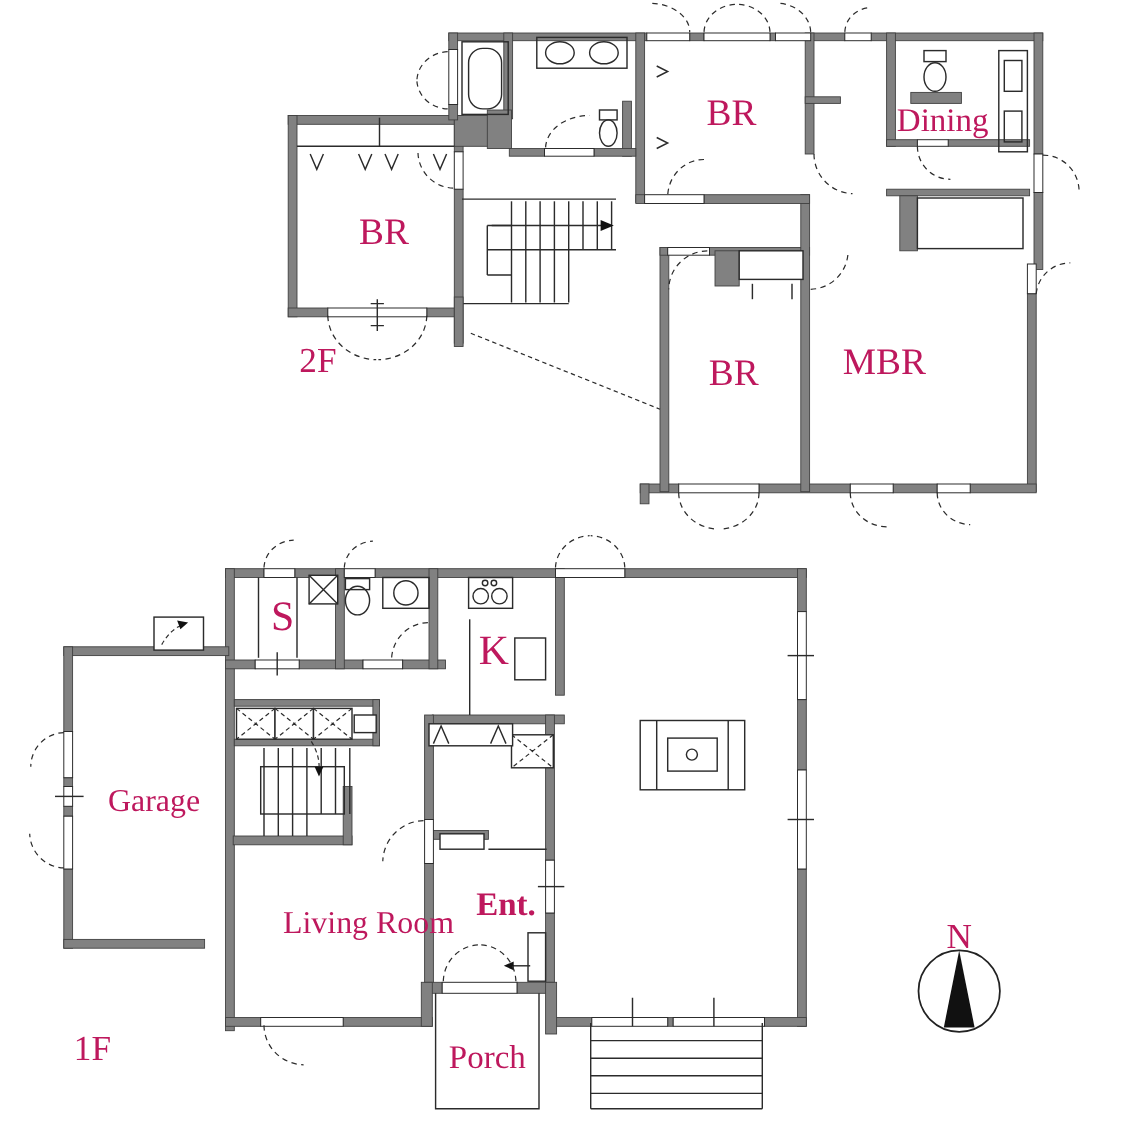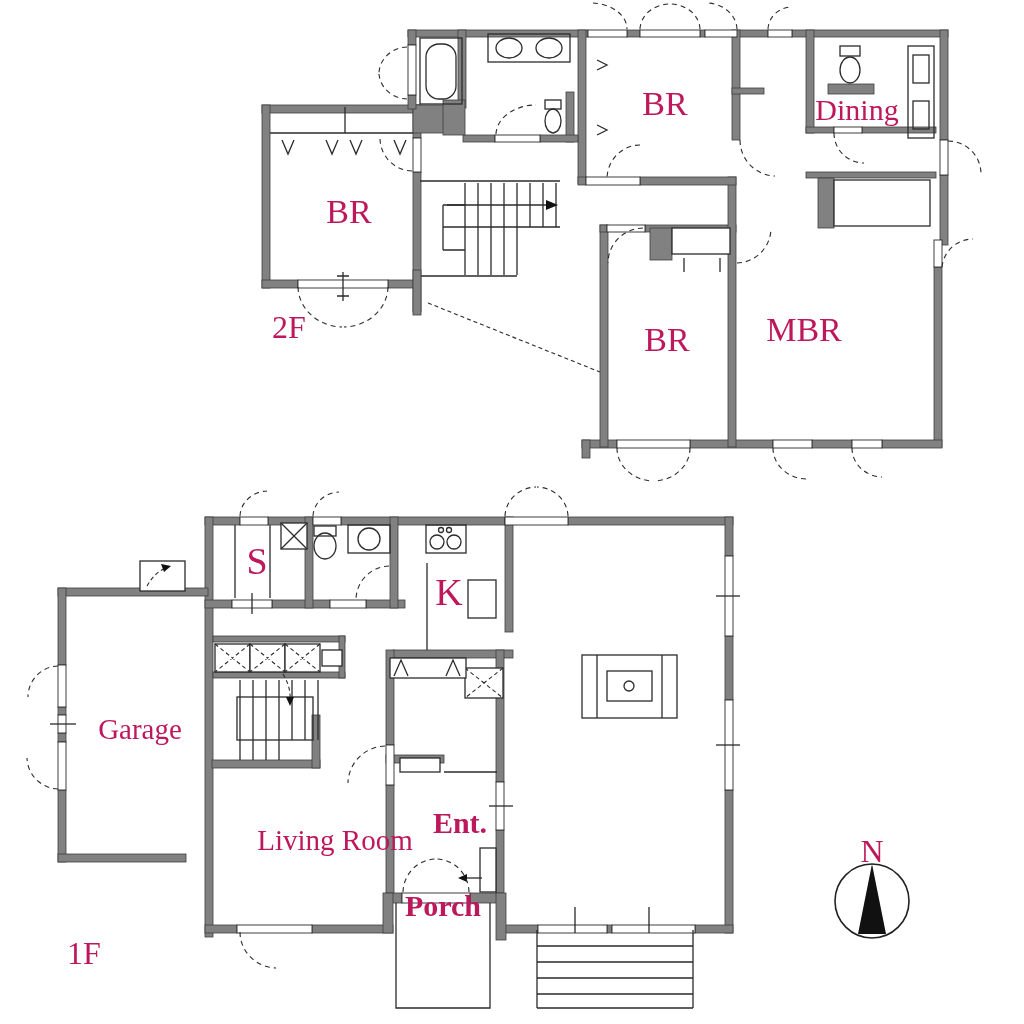--- a/index.html
+++ b/index.html
@@ -384,17 +384,17 @@
 <div class="lbl sz30" style="left:857px;top:110px;">Dining</div>
 <div class="lbl sz34" style="left:667px;top:340px;">BR</div>
 <div class="lbl sz34" style="left:804px;top:330px;">MBR</div>
 
 <div class="lbl sz32" style="left:84px;top:953px;">1F</div>
 <div class="lbl sz38" style="left:257px;top:561px;">S</div>
 <div class="lbl sz38" style="left:449px;top:592px;">K</div>
 <div class="lbl sz29" style="left:140px;top:729px;">Garage</div>
 <div class="lbl sz29" style="left:299px;top:840px;margin-left:36px;">Living Room</div>
 <div class="lbl sz30" style="left:460px;top:823px;font-weight:bold;">Ent.</div>
-<div class="lbl sz30" style="left:443px;top:906px;font-weight:bold;">Porch</div>
+<div class="lbl sz30" style="left:443px;top:962px;">Porch</div>
 
 <div class="lbl sz32" style="left:872px;top:851px;">N</div>
 
 </div>
 
 </body></html>

